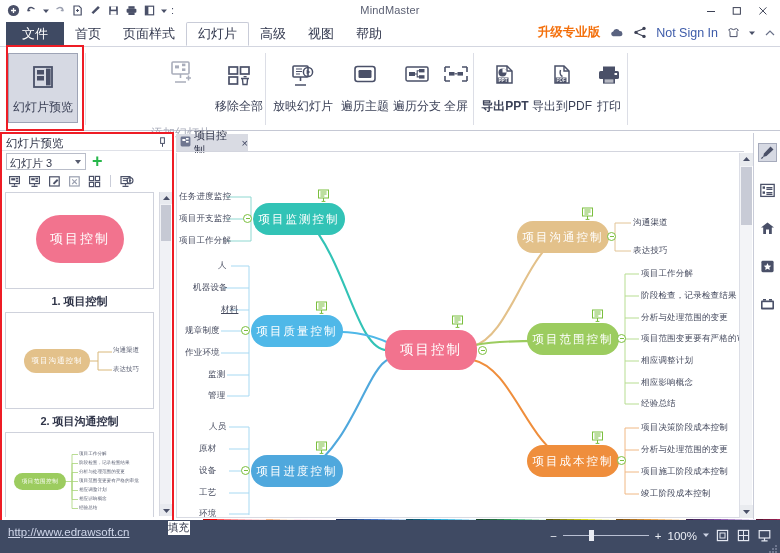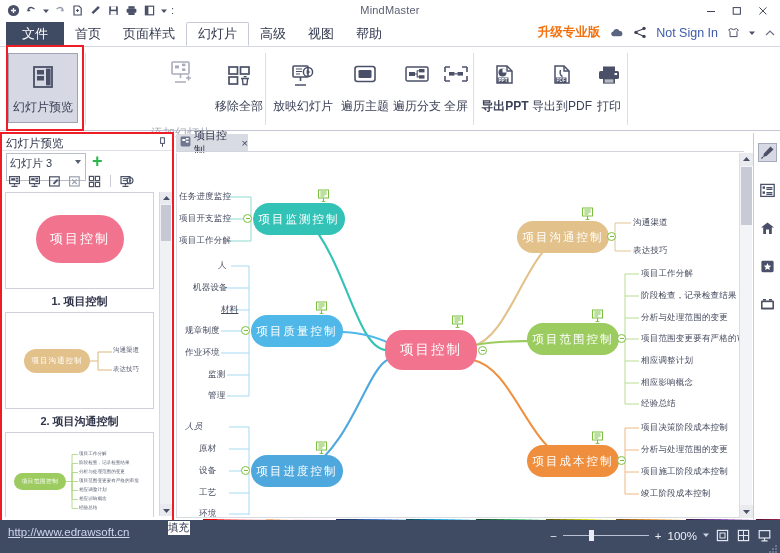--- a/index.html
+++ b/index.html
@@ -55,21 +55,21 @@
   .redbox { position:absolute; border:2px solid #ee1c25; }
 
   
   .lpanel { position:absolute; left:1px; top:133px; width:172px; height:388px;
       background:#fff; border:1px solid #b8bcc9; }
   .lp-head { position:absolute; left:0; top:0; width:100%; height:17px;
       border-bottom:1px solid #dfe1e8; }
   .lp-title { position:absolute; left:4px; top:2px; font-size:11.5px; color:#2f3purple; color:#2f3448; }
   .lp-pin { position:absolute; right:5px; top:3px; color:#4a4f63; }
   .lp-row2 { position:absolute; left:0; top:18px; width:100%; height:20px; }
-  .combo { position:absolute; left:4px; top:1px; width:80px; height:28px;
+  .combo { position:absolute; left:4px; top:1px; width:80px; height:17px;
       border:1px solid #b9bdc9; background:#fff; font-size:11px; color:#33384c;
       padding:15px 0 0 3px; }
   .combo .cv { position:absolute; left:3px; top:2px; }
   .combo .arw { position:absolute; right:4px; top:6px; width:0;height:0;
       border-left:3px solid transparent;border-right:3px solid transparent;border-top:4px solid #565b6e; }
   .plusbtn { position:absolute; left:90px; top:0px; color:#27b74a; font-size:18px;
       font-weight:bold; line-height:18px; }
   .lp-row3 { position:absolute; left:0; top:38px; width:100%; height:18px;
       display:flex; align-items:center; gap:5px; padding-left:5px; }
   .tbic { width:15px; height:15px; display:flex; align-items:center; justify-content:center;
@@ -628,21 +628,21 @@
 
     <div class="node" style="left:74px; top:302px; width:92px; height:32px; background:#4fa8dd; font-size:11.5px;">项目进度控制</div>
     <div class="collapse" style="left:64px; top:313px;"></div>
     <div class="nbadge" style="left:138px; top:288px;">
       <svg width="13" height="13" viewBox="0 0 13 13">
           <rect x="1.5" y="1" width="10" height="8" fill="#fff" stroke="#7bbf3e" stroke-width="1"></rect>
           <path d="M3.4 3h6.2M3.4 5h6.2M3.4 7h4" stroke="#7bbf3e" stroke-width="1"></path>
           <path d="M6.5 9 v3 M4.6 12.4h3.8" stroke="#7bbf3e" stroke-width="1"></path>
         </svg>
     </div>
-    <div class="leaf" style="left:8px; top:268px;font-style:italic;">人员</div>
+    <div class="leaf" style="left:32px; top:268px;">人员</div>
     <div class="leaf" style="left:22px; top:290px;">原材</div>
     <div class="leaf" style="left:22px; top:312px;">设备</div>
     <div class="leaf" style="left:22px; top:334px;">工艺</div>
     <div class="leaf" style="left:22px; top:355px;">环境</div>
 
     <div class="node" style="left:340px; top:68px; width:92px; height:32px; background:#e3c18a; font-size:11.5px;">项目沟通控制</div>
     <div class="collapse" style="left:430px; top:79px;"></div>
     <div class="nbadge" style="left:404px; top:54px;">
       <svg width="13" height="13" viewBox="0 0 13 13">
           <rect x="1.5" y="1" width="10" height="8" fill="#fff" stroke="#7bbf3e" stroke-width="1"></rect>

